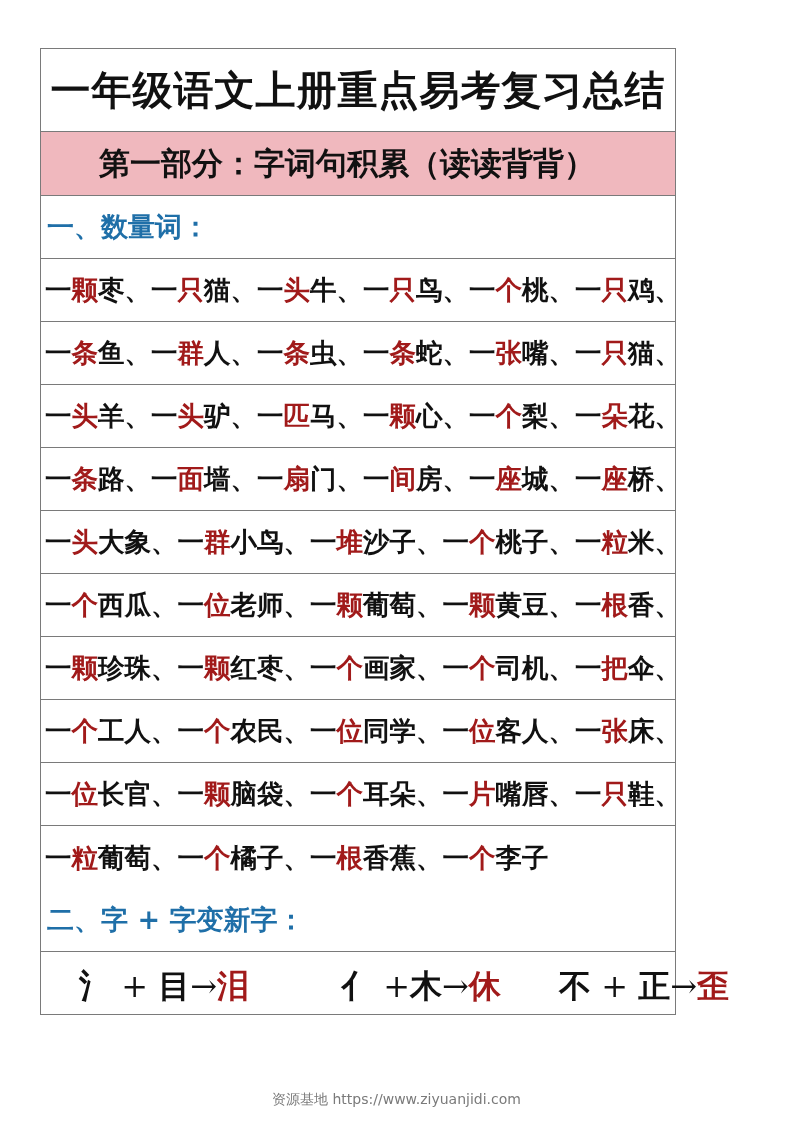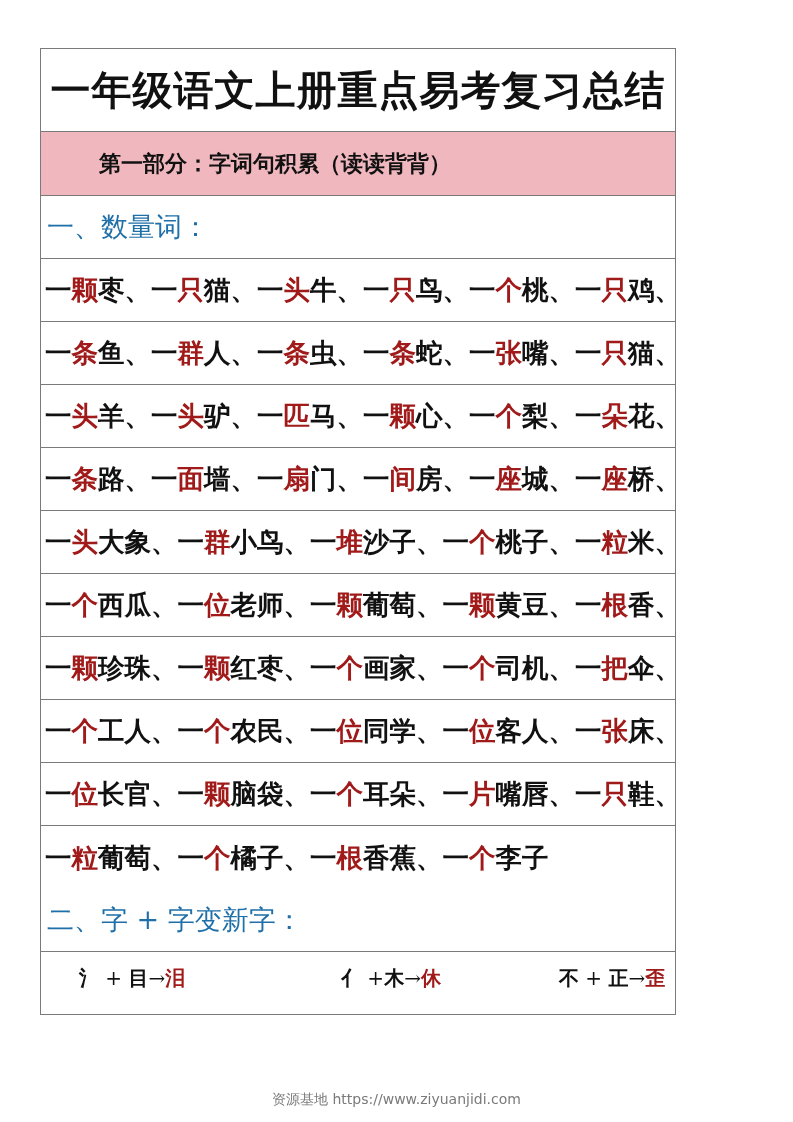--- a/index.html
+++ b/index.html
@@ -5,29 +5,29 @@
   html, body { margin: 0; padding: 0; background: #ffffff; }
   body { width: 793px; height: 1122px; position: relative; overflow: hidden;
          font-family: "DejaVu Serif", "Liberation Serif", serif; }
   .sheet { position: absolute; left: 40px; top: 48px; width: 636px;
            border: 1px solid #7a7a7a; box-sizing: border-box; }
   .row { border-bottom: 1px solid #7a7a7a; box-sizing: border-box; display: flex; align-items: center; }
   .row:last-child { border-bottom: none; }
   .title-row { height: 83px; justify-content: center; }
   .title { font-size: 40px; font-weight: bold; color: #111; letter-spacing: 1px; }
   .band-row { height: 64px; background: #f0b8be; padding-left: 58px; }
-  .band { font-size: 22px; font-weight: bold; color: #111; }
+  .band { font-size: 31px; font-weight: bold; color: #111; }
   .sect-row { height: 63px; padding-left: 6px; }
-  .sect { font-size: 27px; font-weight: normal; color: #1f6fa8; }
+  .sect { font-size: 27px; font-weight: bold; color: #1f6fa8; }
   .list-row { height: 63px; padding-left: 4px; white-space: nowrap; }
   .item { font-size: 26.5px; font-weight: bold; color: #111; }
   .mw { color: #a11a1a; }
   .sep { color: #111; font-weight: bold; font-size: 26.5px; }
   .combo-row { height: 62px; padding-left: 0; }
-  .combo { position: absolute; font-size: 20px; font-weight: bold; color: #111; white-space: nowrap; }
+  .combo { position: absolute; font-size: 32px; font-weight: bold; color: #111; white-space: nowrap; }
   .combo .res { color: #a11a1a; }
   .combo .op { font-weight: normal; }
   .footer { position: absolute; top: 1071px; left: 0; width: 793px; text-align: center;
             font-family: "DejaVu Sans", sans-serif; font-size: 14px; color: #7a7a7a; margin-top: 20px; }
 </style>
 </head>
 <body>
 
 <div class="sheet">
   <div class="row title-row">

